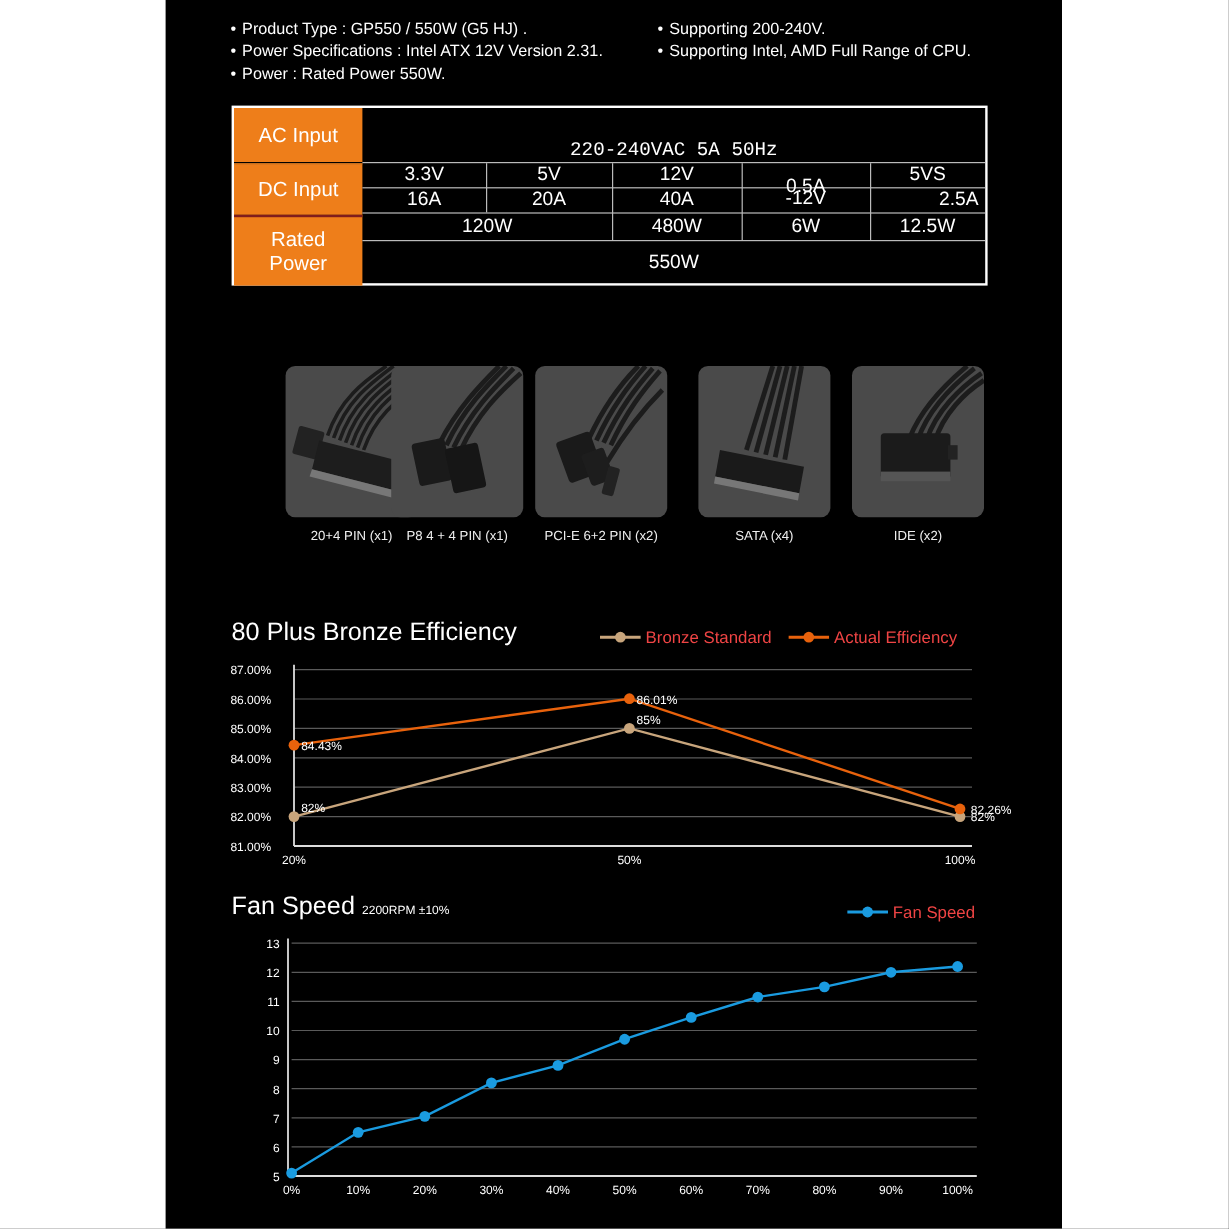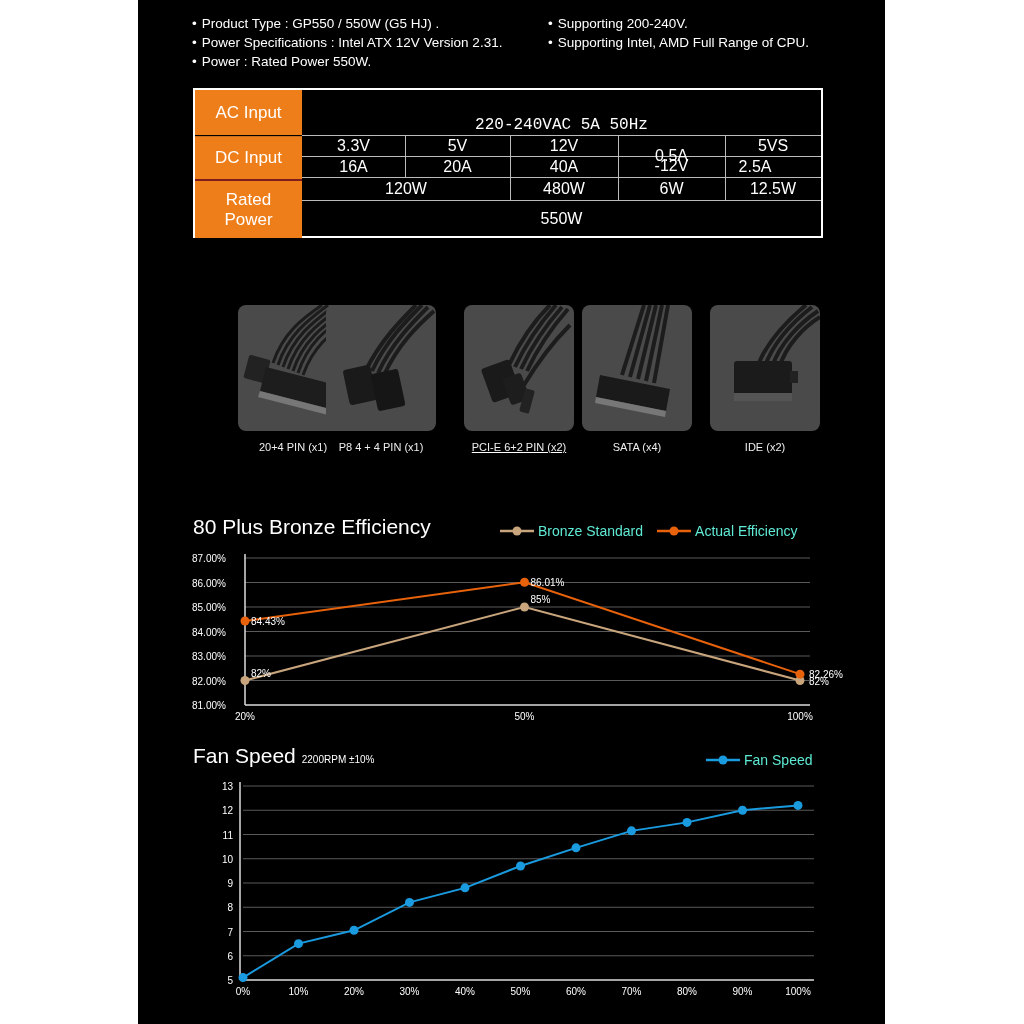--- a/index.html
+++ b/index.html
@@ -19,21 +19,21 @@
   .cell{position:absolute;font-size:16px;color:#fff;display:flex;align-items:center;justify-content:center;box-sizing:border-box;}
   .hline{position:absolute;left:107px;right:0;height:1px;background:#bbb;}
   .vline{position:absolute;width:1px;background:#bbb;}
   
   .cable{position:absolute;top:305px;width:110px;}
   .cable .thumb{width:110px;height:126px;background:#4a4a4a;border-radius:8px;position:relative;overflow:hidden;}
   .cable .lbl{margin-top:10px;text-align:center;font-size:11px;color:#eee;white-space:nowrap;}
   
   .chart-title{position:absolute;font-size:21px;color:#fff;white-space:nowrap;}
   .chart-sub{font-size:10px;margin-left:6px;}
-  .legend{position:absolute;font-size:14px;color:#5eead4;display:flex;align-items:center;white-space:nowrap;}
+  .legend{position:absolute;font-size:14px;color:#ef4444;display:flex;align-items:center;white-space:nowrap;}
   .legend svg{margin-right:4px;}
   svg text{font-family:"Liberation Sans",sans-serif;}
 </style>
 </head>
 <body>
 
 <div id="panel">
 
   <div class="specs">
     <div class="col col1">
@@ -63,21 +63,21 @@
     <div class="cell" style="left:107px;width:103px;top:46px;height:20px;">3.3V</div>
     <div class="cell" style="left:210px;width:105px;top:46px;height:20px;">5V</div>
     <div class="cell" style="left:315px;width:108px;top:46px;height:20px;">12V</div>
     <div class="cell" style="left:423px;width:107px;top:46px;height:20px;margin-top:20px;">-12V</div>
     <div class="cell" style="left:530px;width:96px;top:46px;height:20px;">5VS</div>
     <div class="hline" style="top:66px;"></div>
     <div class="cell" style="left:107px;width:103px;top:67px;height:20px;">16A</div>
     <div class="cell" style="left:210px;width:105px;top:67px;height:20px;">20A</div>
     <div class="cell" style="left:315px;width:108px;top:67px;height:20px;">40A</div>
     <div class="cell" style="left:423px;width:107px;top:56px;height:20px;">0.5A</div>
-    <div class="cell" style="left:512px;width:96px;top:67px;height:20px;text-align:center;">2.5A</div>
+    <div class="cell" style="left:556px;width:96px;top:67px;height:20px;text-align:center;">2.5A</div>
     <div class="hline" style="top:87px;"></div>
 
     <div class="cell" style="left:107px;width:208px;top:88px;height:21px;">120W</div>
     <div class="cell" style="left:315px;width:108px;top:88px;height:21px;">480W</div>
     <div class="cell" style="left:423px;width:107px;top:88px;height:21px;">6W</div>
     <div class="cell" style="left:530px;width:96px;top:88px;height:21px;">12.5W</div>
     <div class="hline" style="top:110px;"></div>
     <div class="cell" style="left:107px;right:0;top:111px;height:35px;">550W</div>
 
     <div class="vline" style="left:210px;top:46px;height:41px;"></div>
@@ -115,21 +115,21 @@
             <path d="M52 68 C66 38 86 18 102 2"></path>
           <path d="M58 70 C72 40 90 22 108 6"></path>
         </g>
         <rect x="20" y="62" width="28" height="36" rx="3" fill="#1a1a1a" transform="rotate(-12 34 80)"></rect>
         <rect x="48" y="66" width="28" height="38" rx="3" fill="#161616" transform="rotate(-12 62 85)"></rect>
       </svg>
     </div>
     <div class="lbl">P8 4 + 4 PIN (x1)</div>
   </div>
 
-  <div class="cable" style="left:326px;text-decoration:underline;">
+  <div class="cable" style="left:308px;">
     <div class="thumb">
       <svg width="110" height="126" viewBox="0 0 110 126">
         <g stroke="#1c1c1c" stroke-width="4" fill="none">
           <path d="M45 60 C58 32 72 14 86 0"></path>
             <path d="M51 62 C64 34 78 16 92 0"></path>
             <path d="M57 64 C70 36 84 18 98 2"></path>
           <path d="M63 66 C76 38 90 20 104 4"></path>
             <path d="M60 80 C72 60 86 40 106 20"></path>
         </g>
         <rect x="22" y="58" width="30" height="36" rx="3" fill="#1a1a1a" transform="rotate(-20 37 76)"></rect>

